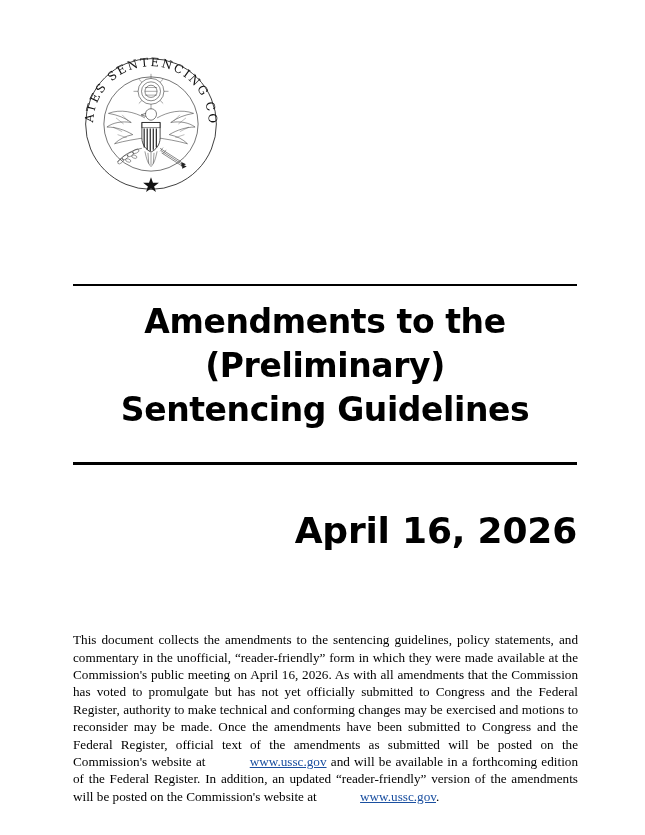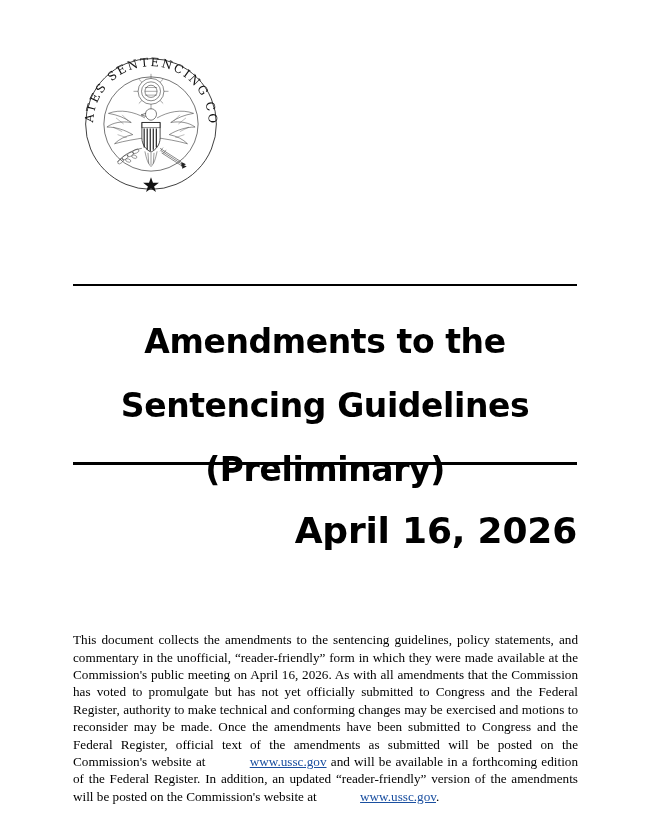--- a/index.html
+++ b/index.html
@@ -62,21 +62,20 @@
     text-align: center;
   }
   .title-line {
     font-family: "DejaVu Sans", "Liberation Sans", sans-serif;
     font-weight: bold;
     font-size: 33px;
     line-height: 44px;
     letter-spacing: -0.4px;
     color: #000000;
     white-space: nowrap;
-    margin-top: 20px;
   }
 
   
   .date-line {
     position: absolute;
     left: 73px;
     top: 512px;
     width: 504px;
     text-align: right;
     font-family: "DejaVu Sans", "Liberation Sans", sans-serif;
@@ -213,22 +212,22 @@
         <line x1="100" y1="138" x2="100" y2="154"></line>
         <line x1="104" y1="138" x2="103" y2="152"></line>
       </g>
     </svg>
   </div>
 
   <div class="rule rule-top"></div>
 
   <div class="title-block">
     <div class="title-line">Amendments to the</div>
+    <div class="title-line">(Preliminary)</div>
     <div class="title-line">Sentencing Guidelines</div>
-    <div class="title-line">(Preliminary)</div>
   </div>
 
   <div class="rule rule-bottom"></div>
 
   <div class="date-line">April 16, 2026</div>
 
   <p class="body-para"><span>This document collects the amendments to the sentencing guidelines, policy statements, and commentary in the unofficial, “reader-friendly” form in which they were made available at the Commission's public meeting on April 16, 2026. As with all amendments that the Commission has voted to promulgate but has not yet officially submitted to Congress and the Federal Register, authority to make technical and conforming changes may be exercised and motions to reconsider may be made. Once the amendments have been submitted to Congress and the Federal Register, official text of the amendments as submitted will be posted on the Commission's website at </span><a class="lnk" href="#">www.ussc.gov</a><span> and will be available in a forthcoming edition of the Federal Register. In addition, an updated “reader-friendly” version of the amendments will be posted on the Commission's website at </span><a class="lnk" href="#">www.ussc.gov</a><span>.</span></p>
 
 </div>
 

